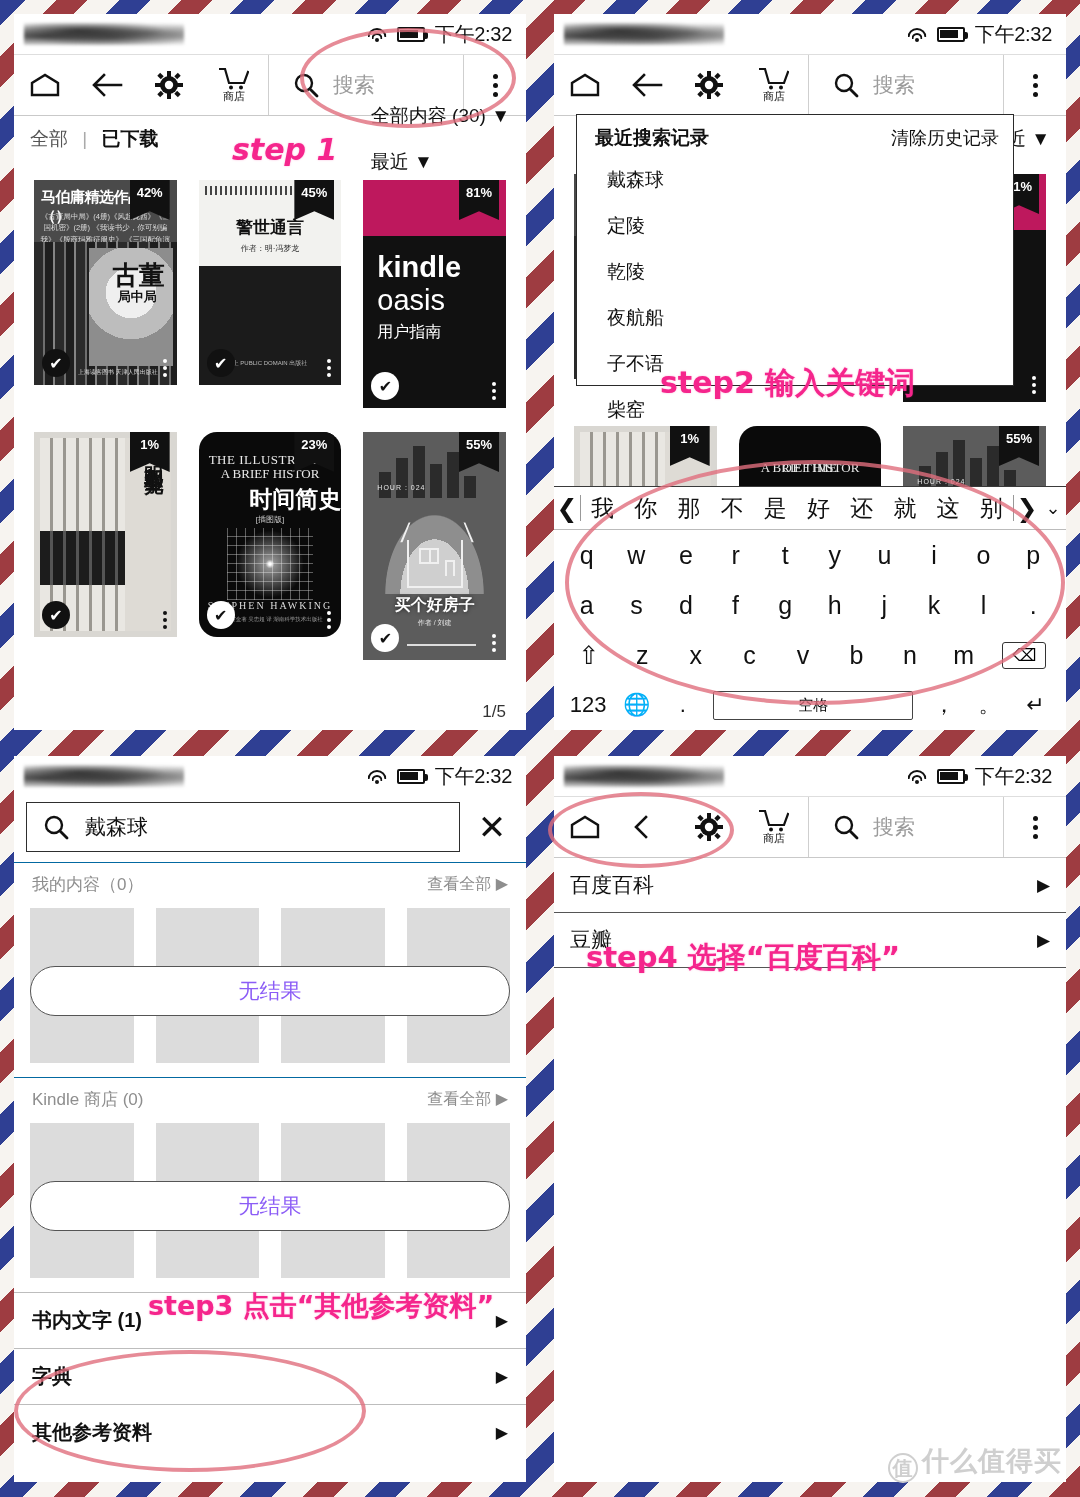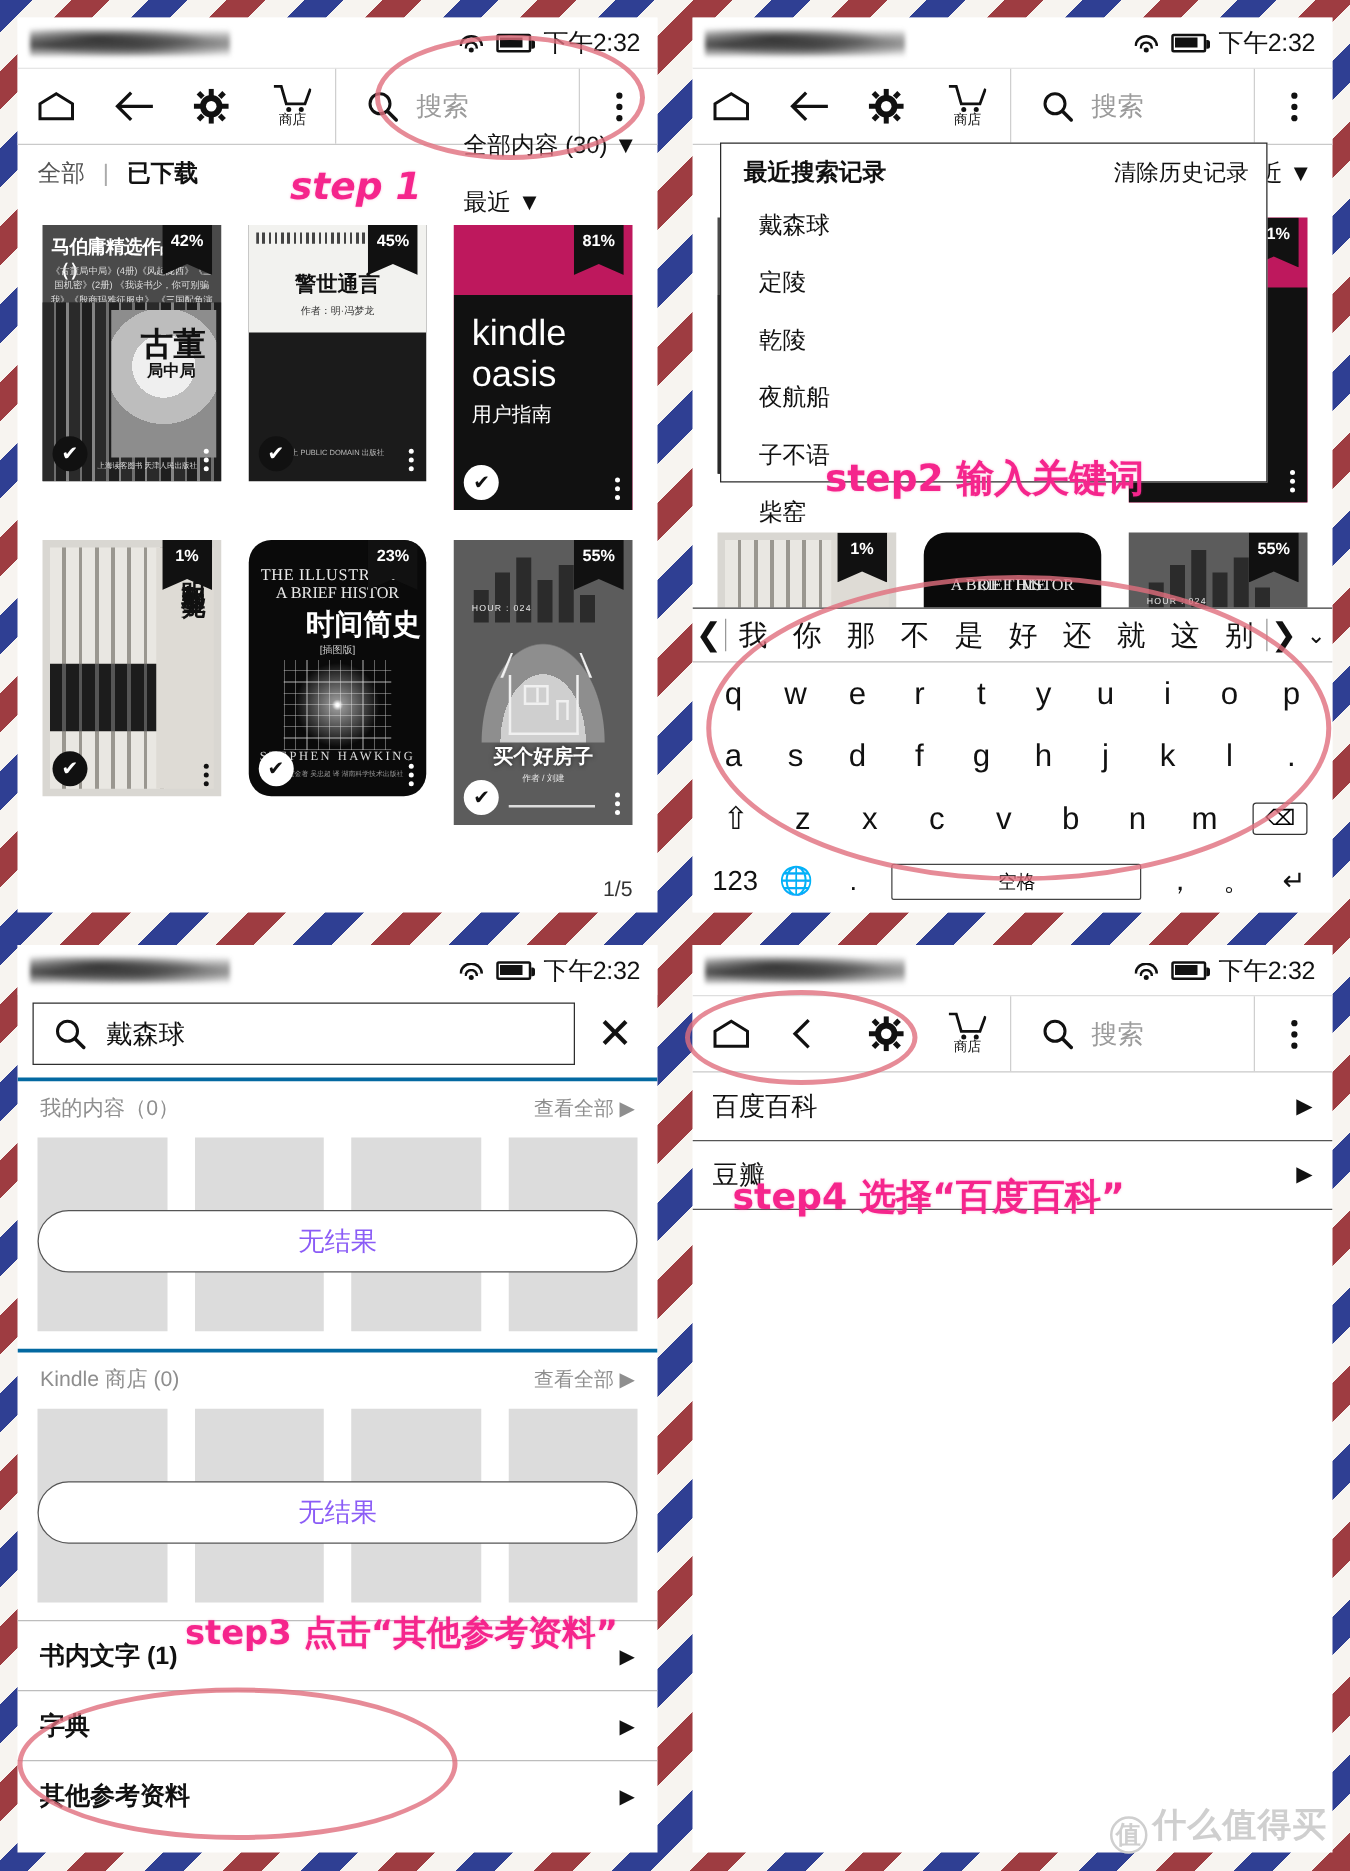--- a/index.html
+++ b/index.html
@@ -115,37 +115,37 @@
   .cv2 { background:#1b1b1b; }
   .cv2 .top { position:absolute; top:0; left:0; right:0; height:86px; background:#f2f2ef;}
   .cv2 .rule { position:absolute; top:6px; left:6px; right:6px; height:9px;
      background: repeating-linear-gradient(90deg,#444 0 2px, transparent 2px 5px);}
   .cv2 .tt { position:absolute; top:36px; left:0; right:0; text-align:center; color:#111; font-size:17px; font-weight:700;}
   .cv2 .au { position:absolute; top:63px; left:0; right:0; text-align:center; color:#333; font-size:8px;}
   .cv2 .bt { position:absolute; bottom:16px; left:0; right:0; text-align:center; color:#bbb; font-size:6px; line-height:1.6;}
 
   .cv3 { background:#be185d; }
   .cv3 .blk { position:absolute; top:56px; left:0; right:0; bottom:0; background:#111;}
-  .cv3 .k1 { position:absolute; top:72px; left:14px; color:#fff; font-size:29px; line-height:1.05; font-weight:400;}
+  .cv3 .k1 { position:absolute; top:72px; left:14px; color:#fff; font-size:29px; line-height:1.05; font-weight:700;}
   .cv3 .k2 { position:absolute; top:105px; left:14px; color:#fff; font-size:29px; line-height:1.05;}
   .cv3 .k3 { position:absolute; top:142px; left:14px; color:#fff; font-size:16px;}
 
   .cv4 { background:#d9d7d2; }
   .cv4 .spines { position:absolute; top:6px; left:6px; bottom:6px; width:92px;
      background: repeating-linear-gradient(90deg,#e9e7e2 0 10px,#9a9790 10px 13px); }
   .cv4 .spines::after{content:""; position:absolute;left:0;right:0;top:48%;height:28%;
      background: repeating-linear-gradient(90deg,#1c1c1c 0 10px,#555 10px 13px);}
   .cv4 .bk { position:absolute; top:6px; right:6px; bottom:6px; width:46px; background:#dedbd5;}
   .cv4 .vt { position:absolute; right:10px; top:18px; color:#111; font-size:19px; font-weight:700;
      writing-mode:vertical-rl; letter-spacing:2px;}
 
   .cv5 { background:#0a0a0a;border-radius:18px; }
   .cv5 .en1{ position:absolute; top:20px; left:0;right:0;text-align:center;color:#e8e8e8;font-size:13px; letter-spacing:.5px; font-family:"Liberation Serif",serif;}
   .cv5 .en2{ position:absolute; top:34px; left:0;right:0;text-align:center;color:#e8e8e8;font-size:13px; font-family:"Liberation Serif",serif;}
-  .cv5 .cn { position:absolute; top:52px; left:0;right:0;text-align:center;color:#fff;font-size:23px;font-weight:700;padding-left:41px;}
+  .cv5 .cn { position:absolute; top:52px; left:0;right:0;text-align:right;color:#fff;font-size:23px;font-weight:700;padding-left:41px;}
   .cv5 .sub{ position:absolute; top:82px; left:0;right:0;text-align:center;color:#ccc;font-size:8px;}
   .cv5 .grid2{ position:absolute; top:96px; left:28px; right:28px; height:72px;
       background: radial-gradient(circle at 50% 50%, #fff 0 2%, rgba(255,255,255,.55) 8%, rgba(255,255,255,0) 60%),
       repeating-linear-gradient(0deg, rgba(200,200,200,.45) 0 1px, transparent 1px 9px),
       repeating-linear-gradient(90deg, rgba(200,200,200,.45) 0 1px, transparent 1px 9px);}
   .cv5 .aut{ position:absolute; bottom:26px; left:0;right:0;text-align:center;color:#ddd;font-size:10px; letter-spacing:2px; font-family:"Liberation Serif",serif;}
   .cv5 .aut2{ position:absolute; bottom:14px; left:0;right:0;text-align:center;color:#999;font-size:5.5px;}
 
   .cv6 { background:#5c5c5c; }
   .cv6 .bars{ position:absolute; top:14px; left:16px; right:12px; height:52px; display:flex; align-items:flex-end; gap:5px;}
@@ -190,21 +190,21 @@
   .key.small { font-size:22px; }
   .spacekey { border:1.5px solid #444; border-radius:2px; padding:4px 0; width:200px; text-align:center; font-size:15px;}
   .bskey { border:1.5px solid #333; border-radius:3px; padding:2px 9px; font-size:17px;
            position:relative; }
 
   
   .sr-searchbar { display:flex; align-items:center; padding:6px 12px 10px 12px; gap:10px;}
   .sr-box { flex:1; display:flex; align-items:center; gap:16px; border:1.5px solid #2e2e2e; height:50px; padding:0 16px;}
   .sr-q { font-size:21px; color:#111;}
   .sr-x { width:44px; text-align:center; font-size:34px; color:#111; line-height:1; font-weight:300;}
-  .sec-head { display:flex; align-items:flex-end; padding:10px 18px 8px 18px; border-top:3px solid #0369a1;}
+  .sec-head { display:flex; align-items:center; padding:10px 18px 8px 18px; border-top:1px solid #0369a1;}
   .sec-title { font-size:17px; color:#8e8e8e;}
   .sec-all { margin-left:auto; font-size:16px; color:#8e8e8e;}
   .ph-row { position:relative; padding:4px 16px 14px 16px; }
   .ph-grid { display:flex; gap:22px; }
   .ph-grid i { display:block; flex:1; height:155px; background:#dcdcdc;}
   .noresult { position:absolute; left:16px; right:16px; top:50%; transform:translateY(-50%);
      border:1.2px solid #555; border-radius:30px; background:#fff; text-align:center;
      padding:10px 0; font-size:21px; color:#8b5cf6;}
   .listrow { display:flex; align-items:center; padding:14px 18px; border-top:1px solid #bdbdbd;
      font-size:20px; font-weight:700; color:#111;}

